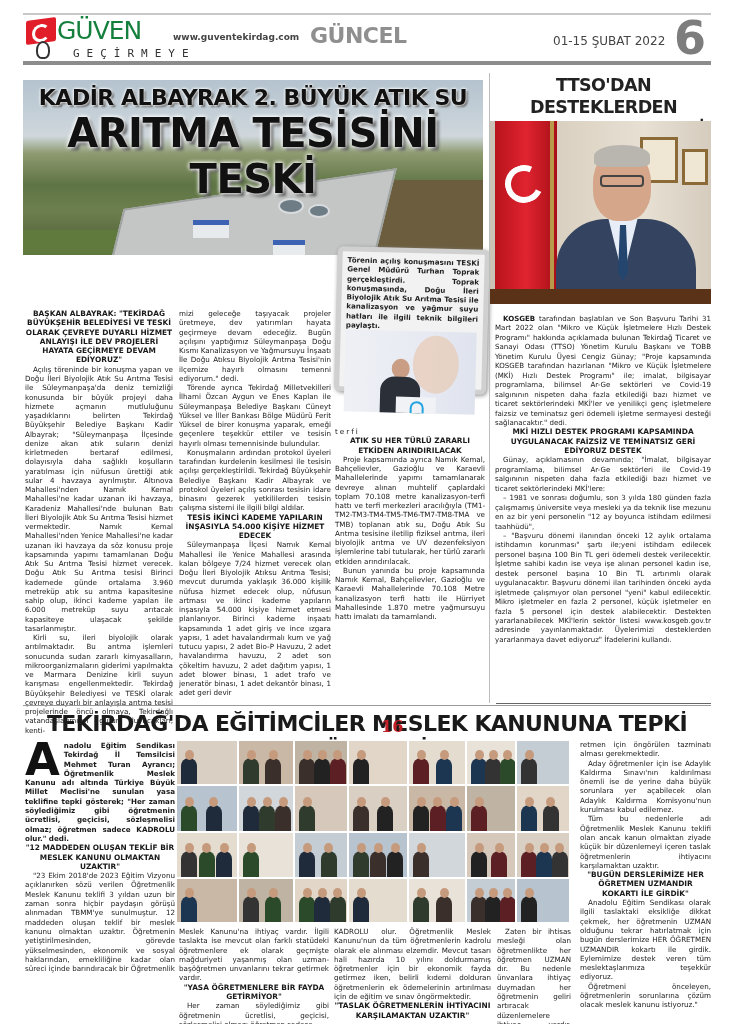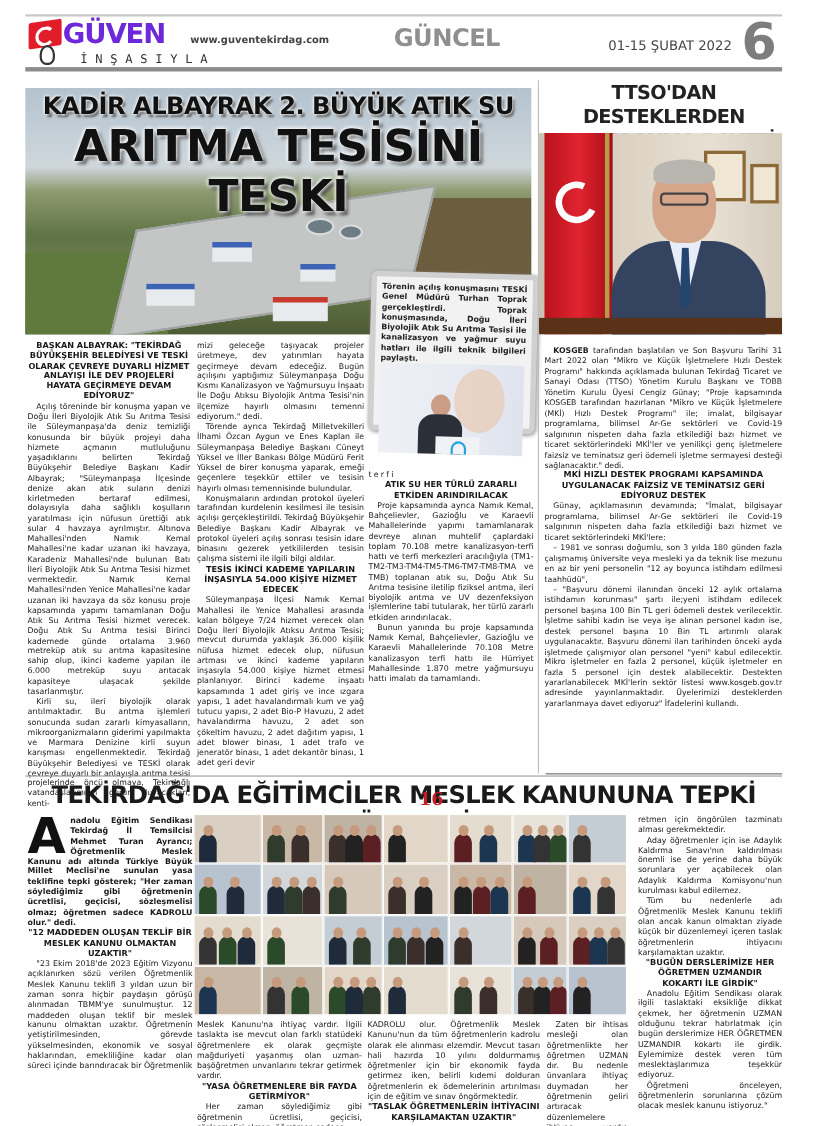--- a/index.html
+++ b/index.html
@@ -4,28 +4,28 @@
 <style>
   * { box-sizing: border-box; margin: 0; padding: 0; }
   html, body { width: 739px; height: 1024px; background: #ffffff; overflow: hidden; }
   body { font-family: "DejaVu Sans", sans-serif; color: #1a1a1a; position: relative; }
 
   .masthead { position: absolute; left: 23px; top: 13px; width: 688px; height: 52px; border-top: 2px solid #c8c8c8; border-bottom: 4px solid #8c8c8c; }
   .logo { position: absolute; left: 0; top: 2px; width: 150px; height: 44px; }
   .logo-flag { position: absolute; left: 3px; top: 2px; width: 30px; height: 24px; background: #e11d2a; transform: skewY(-8deg); border-radius: 2px; }
   .logo-flag::before { content: ""; position: absolute; left: 6px; top: 5px; width: 12px; height: 12px; border-radius: 50%; border: 3px solid #fff; border-right-color: transparent; }
   .logo-face { position: absolute; left: 13px; top: 24px; width: 14px; height: 18px; border-radius: 50% 50% 40% 40%; border: 2px solid #333; }
-  .logo-guven { position: absolute; left: 34px; top: 0px; font-family: "DejaVu Sans", sans-serif; font-weight: bold; font-size: 25px; color: #6d28d9; letter-spacing: -1px; line-height: 28px; }
+  .logo-guven { position: absolute; left: 34px; top: 0px; font-family: "DejaVu Sans", sans-serif; font-weight: normal; font-size: 25px; color: #15803d; letter-spacing: -1px; line-height: 28px; }
   .logo-tekirdag { position: absolute; left: 50px; top: 30px; font-size: 11px; letter-spacing: 7px; color: #333; font-family: "DejaVu Sans Mono", monospace; }
   .site-url { position: absolute; left: 150px; top: 17px; font-size: 9px; color: #444; font-weight: bold; }
-  .section-label { position: absolute; left: 287px; top: 8px; font-size: 22px; font-weight: bold; color: #8f8f8f; letter-spacing: -0.5px; margin-left: 48px; }
+  .section-label { position: absolute; left: 287px; top: 8px; font-size: 22px; font-weight: bold; color: #8f8f8f; letter-spacing: -0.5px; }
   .issue-date { position: absolute; left: 530px; top: 19px; font-size: 12px; color: #444; }
   .page-number { position: absolute; left: 651px; top: -3px; font-size: 46px; font-weight: bold; color: #7d7d7d; line-height: 52px; }
 
-  .lead-photo { position: absolute; left: 23px; top: 80px; width: 460px; height: 224px; overflow: hidden;
+  .lead-photo { position: absolute; left: 23px; top: 80px; width: 460px; height: 175px; overflow: hidden;
     background: linear-gradient(180deg, #b4c3cf 0%, #cfd7dc 32%, #8e9a70 42%, #5e7444 60%, #6d7f4e 75%, #4c5a34 100%); }
   .field { position: absolute; background: #768a53; }
   .plant-pad { position: absolute; left: 95px; top: 108px; width: 260px; height: 100px; background: #c3c6c4; transform: skewX(-22deg) rotate(-9deg); border: 2px solid #9fa3a2; }
   .tank { position: absolute; border-radius: 50%; background: #6e7c86; border: 2px solid #d8dcde; }
   .bldg { position: absolute; background: #e8ebee; border-top: 5px solid #3c63b4; }
   .bldg.red { border-top-color: #c63b2e; }
   .lead-title-1 { position: absolute; left: 10px; top: 5px; width: 440px; text-align: center; font-size: 22px; font-weight: bold; color: #111; letter-spacing: -0.5px;
     text-shadow: 0 0 3px #fff, 0 0 3px #fff, 2px 2px 2px #555; }
   .lead-title-2 { position: absolute; left: 0; top: 30px; width: 460px; text-align: center; font-size: 40px; font-weight: bold; color: #111; letter-spacing: -0.5px;
     text-shadow: 0 0 4px #fff, 0 0 4px #fff, 3px 3px 3px #444; }
@@ -88,21 +88,21 @@
   .col-i { left: 580px; top: 740px; width: 131px; font-size: 7.15px; line-height: 9.3px; }
 </style>
 </head>
 <body>
 
 <header class="masthead">
   <div class="logo">
     <div class="logo-flag"></div>
     <div class="logo-face"></div>
     <div class="logo-guven">GÜVEN</div>
-    <div class="logo-tekirdag">İNŞASIYLA</div>
+    <div class="logo-tekirdag">GEÇİRMEYE</div>
   </div>
   <div class="site-url">www.guventekirdag.com</div>
   <div class="section-label">GÜNCEL</div>
   <div class="issue-date">01-15 ŞUBAT 2022</div>
   <div class="page-number">6</div>
 </header>
 
 <div class="lead-photo">
   <div class="field" style="left:0;top:150px;width:130px;height:74px;background:#607a3e;"></div>
   <div class="field" style="left:330px;top:100px;width:130px;height:124px;background:#6b5d3d;"></div>

